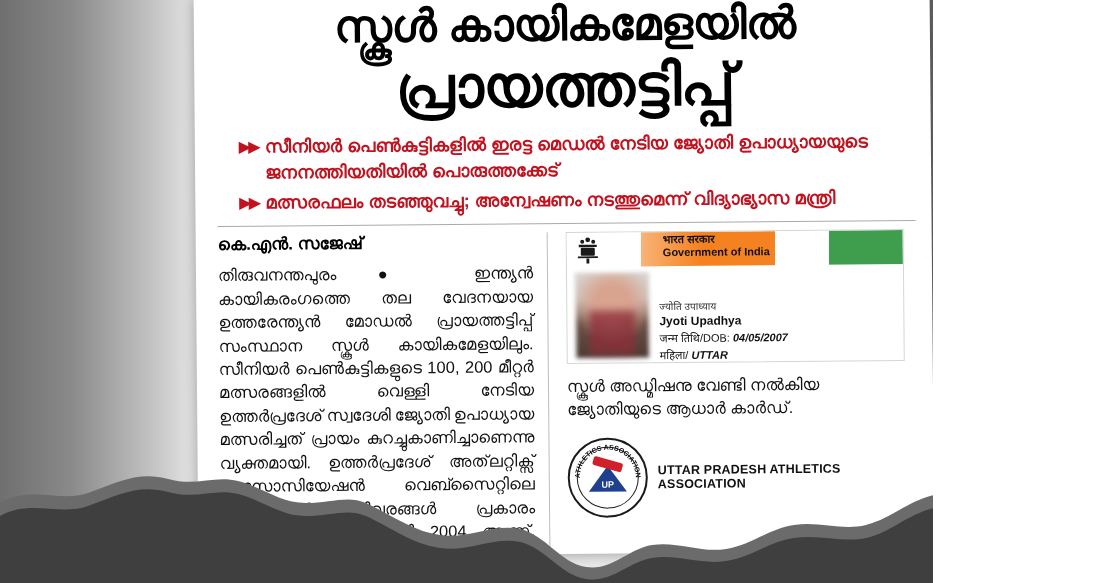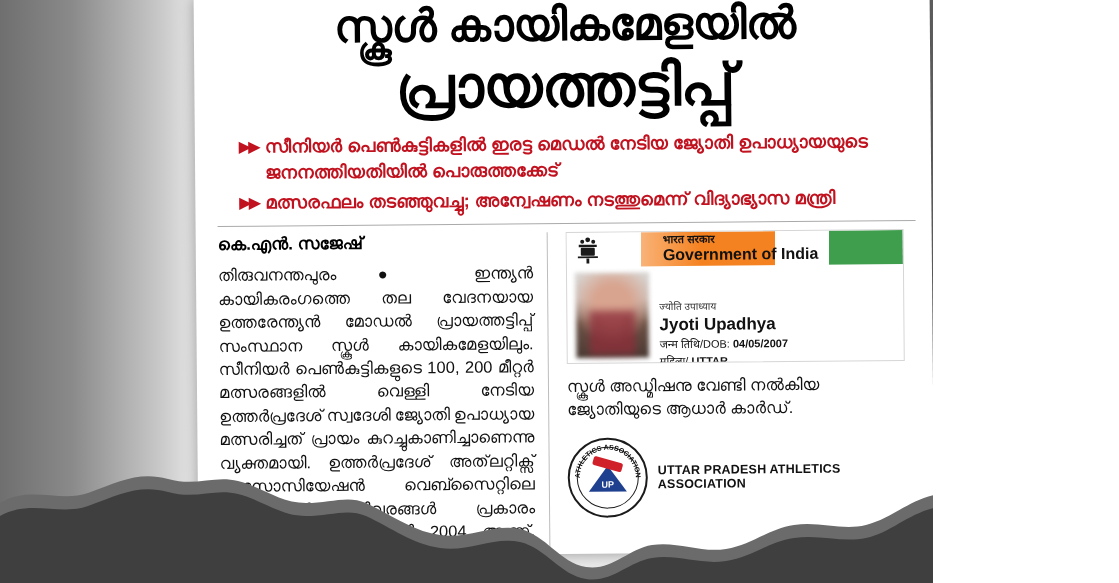--- a/index.html
+++ b/index.html
@@ -178,21 +178,21 @@
     top: 1px;
     z-index: 3;
     line-height: 1.12;
   }
   .gov-hi {
     font-size: 11px;
     color: #111;
     font-weight: bold;
   }
   .gov-en {
-    font-size: 16px;
+    font-size: 11px;
     color: #111;
     font-weight: bold;
   }
   .aadhaar-body {
     display: flex;
     padding: 6px 8px 0 8px;
   }
   .photo {
     width: 72px;
     height: 84px;
@@ -219,30 +219,30 @@
     padding-left: 10px;
     padding-top: 4px;
     line-height: 1.25;
   }
   .f-hi {
     font-size: 10px;
     color: #333;
     margin-top: 25px;
   }
   .f-name {
-    font-size: 17px;
+    font-size: 12px;
     color: #111;
     font-weight: bold;
   }
   .f-line {
     font-size: 11px;
     color: #111;
     margin-top: 3px;
   }
-  .f-line b { font-weight: bold; }
+  .f-line b { font-weight: bold; font-style: italic; }
 
   .caption {
     margin-top: 11px;
     font-size: 16.5px;
     line-height: 1.4;
     color: #111;
   }
 
   
   .logo-wrap {

